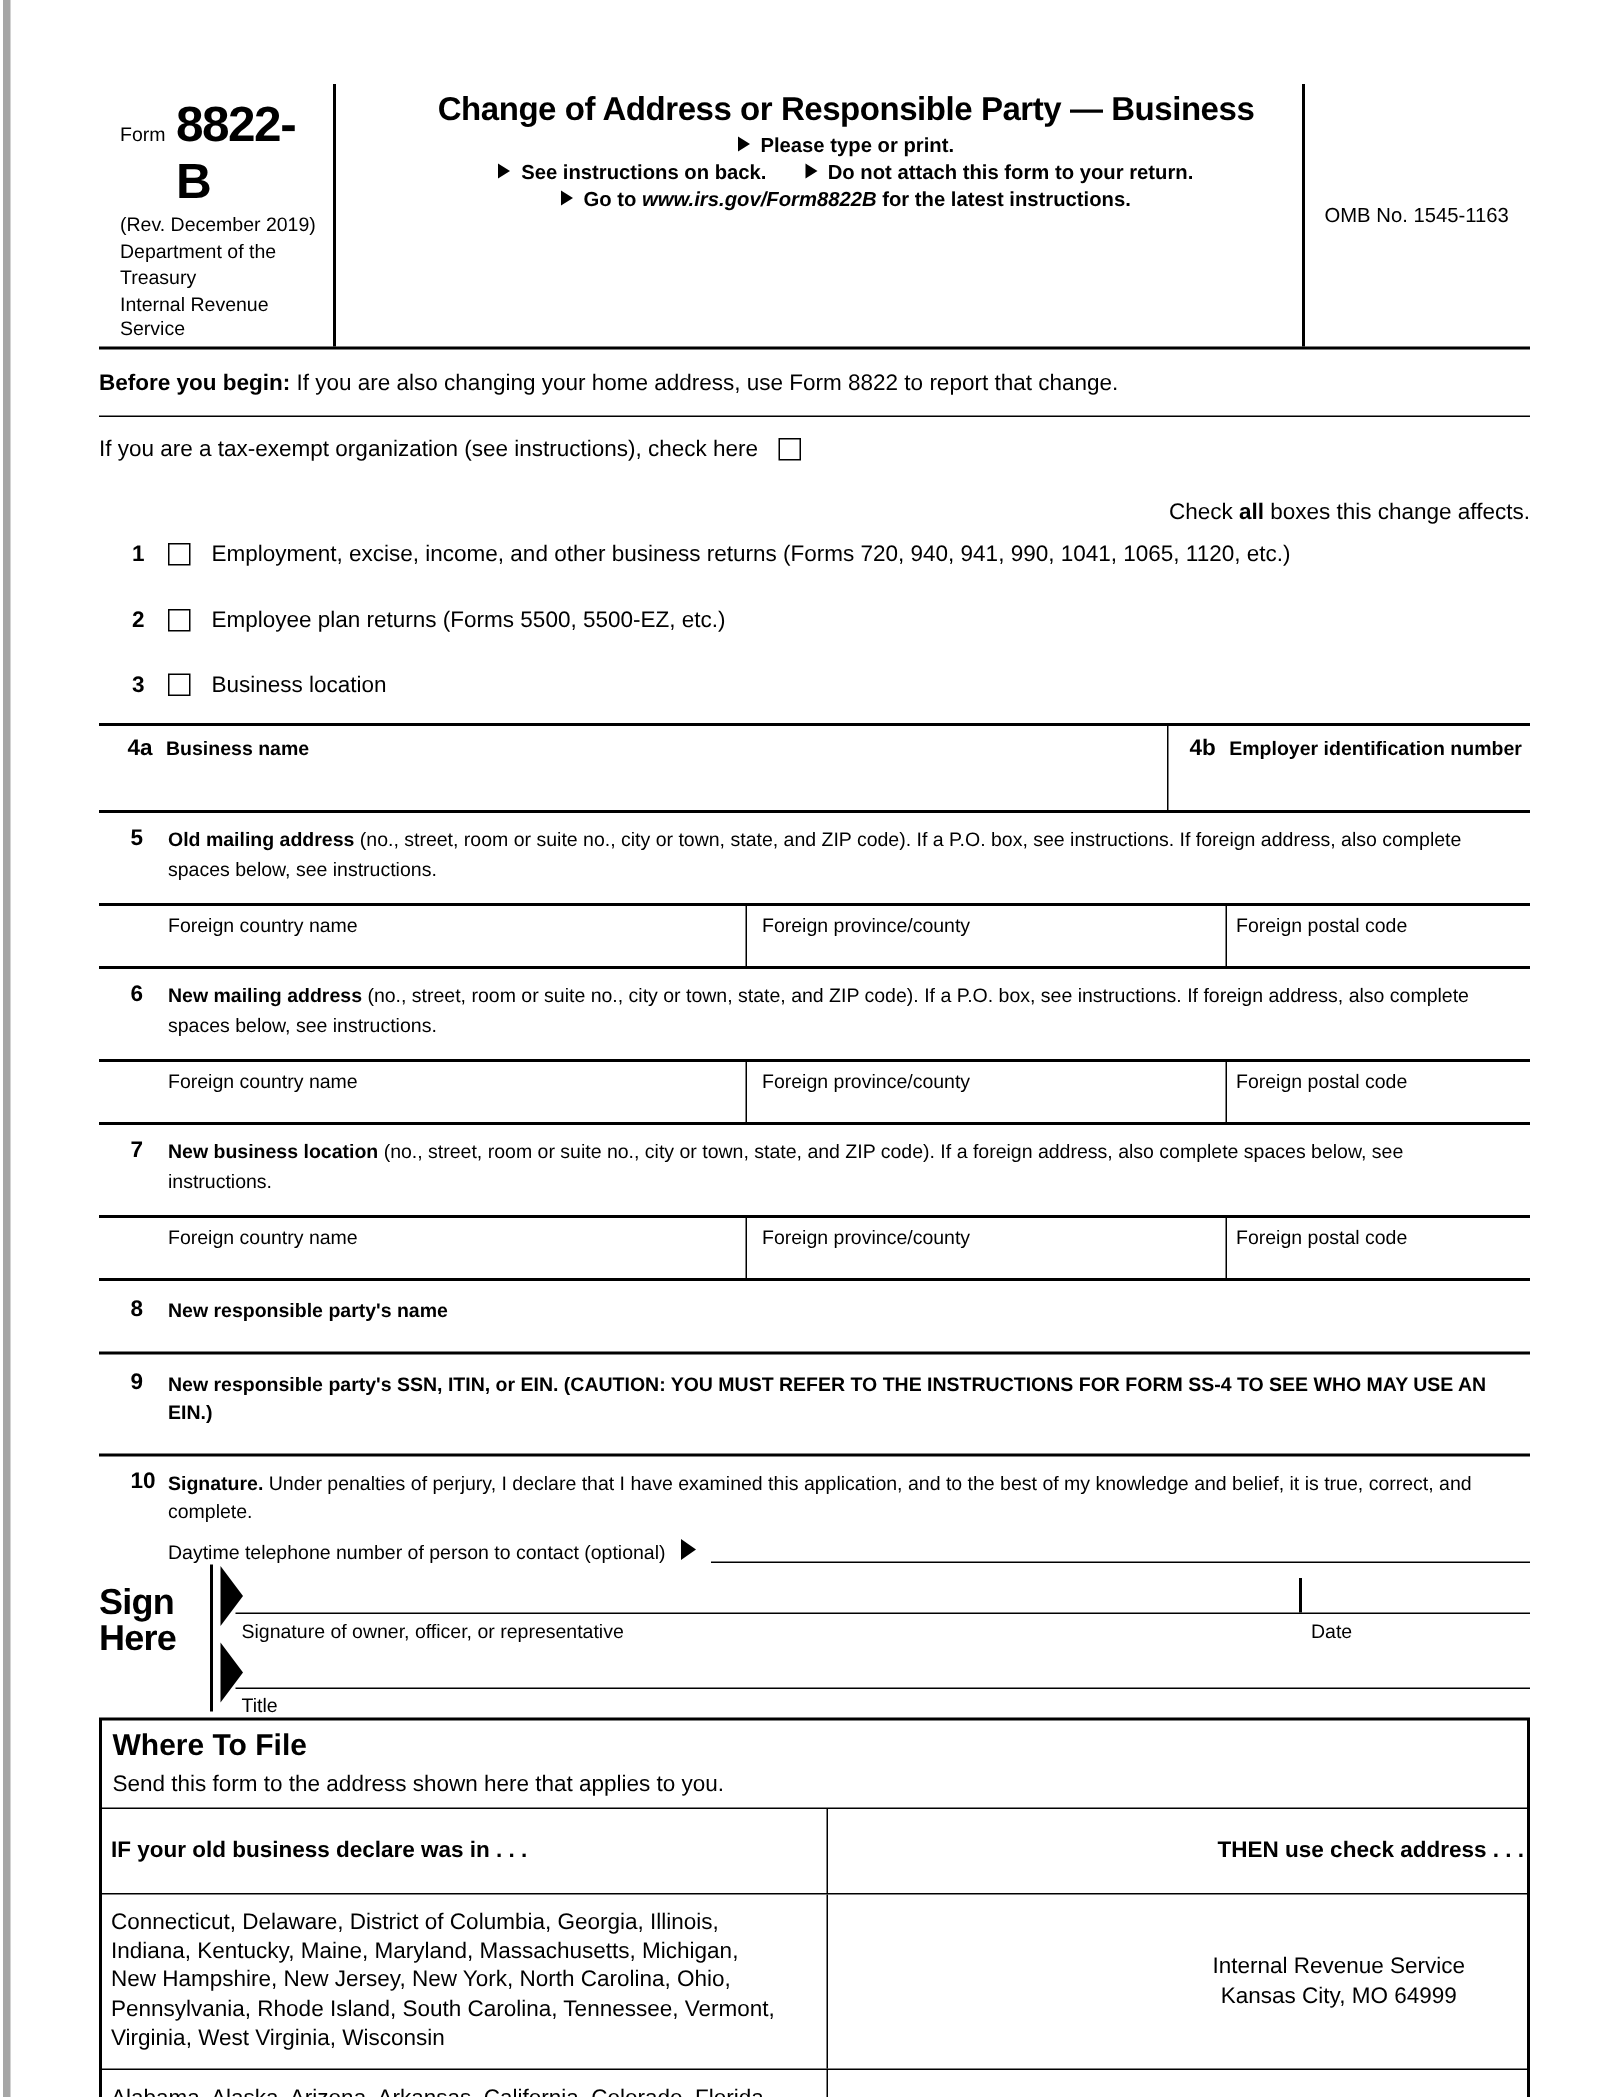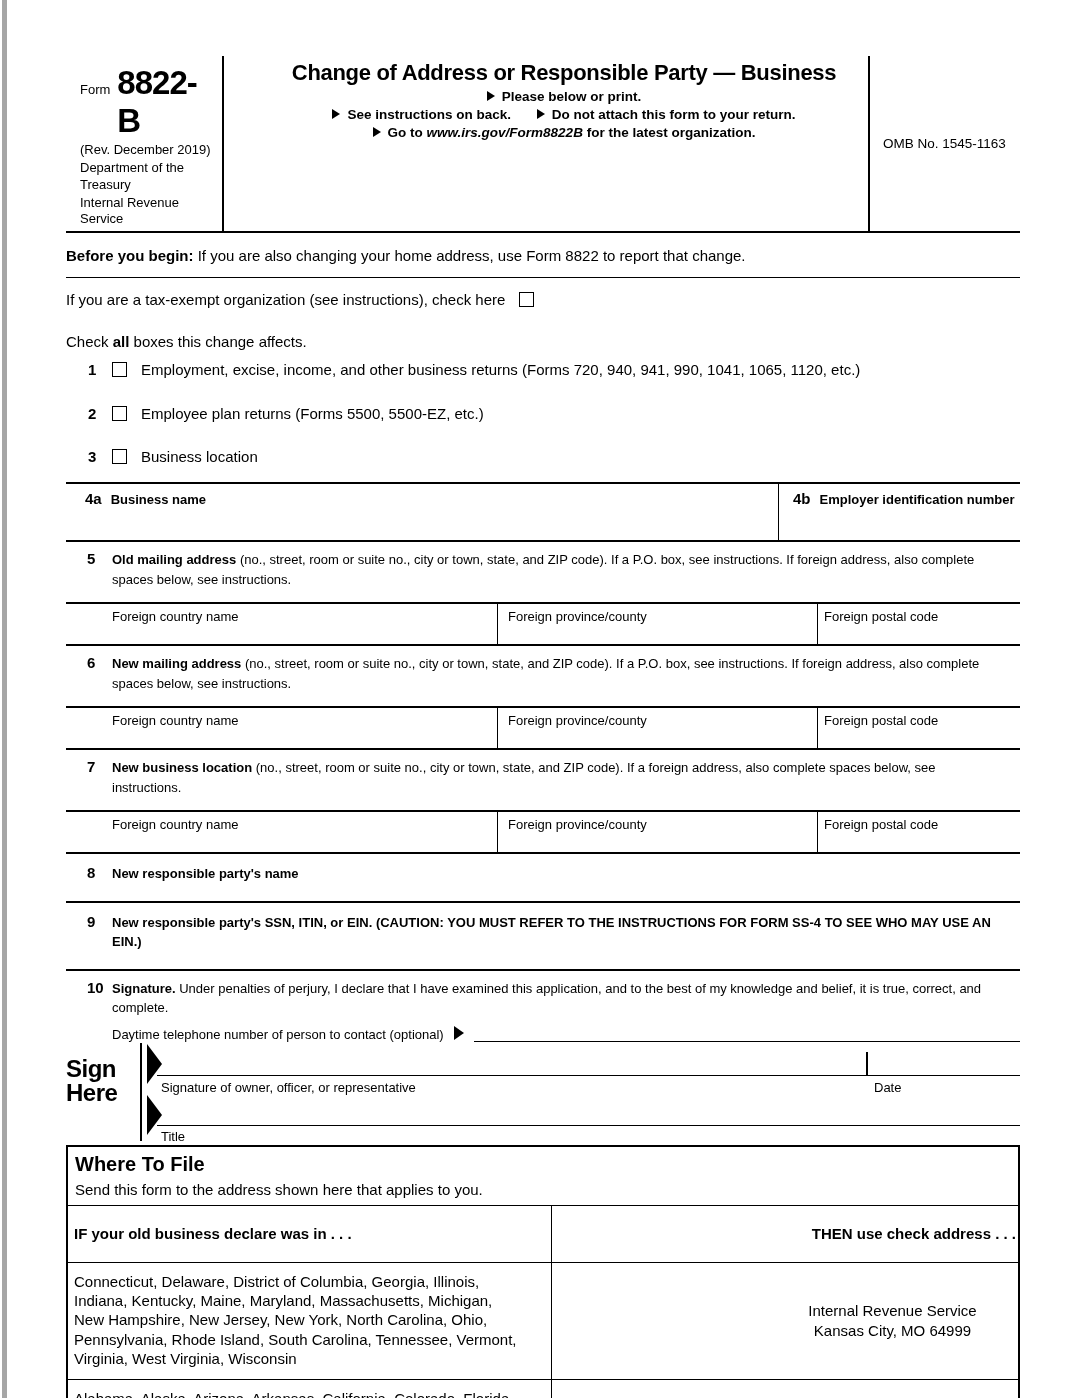--- a/index.html
+++ b/index.html
@@ -23,21 +23,21 @@
   .hdr-right { width: 152px; border-left: 2px solid #000000; display: flex; align-items: center; padding-left: 13px; font-size: 13.5px; }
 
   .tri { display: inline-block; width: 0; height: 0; border-top: 5.5px solid transparent;
          border-bottom: 5.5px solid transparent; border-left: 8.5px solid #000; margin-right: 7px; }
   .checkbox { width: 15px; height: 15px; border: 1.7px solid #000; background: #fff; flex: 0 0 auto; }
 
   
   .byb { font-size: 15px; padding: 14px 0 13px; border-bottom: 1.5px solid #000; }
   .tax-exempt { font-size: 15px; padding-top: 13px; display: flex; align-items: center; }
   .tax-exempt .checkbox { margin-left: 14px; }
-  .check-all { font-size: 15px; margin-top: 25px; }
+  .check-all { font-size: 15px; margin-top: 25px; text-align: right; }
   .item { display: flex; align-items: center; font-size: 15px; }
   .item-1 { margin-top: 11px; }
   .item-2 { margin-top: 27px; }
   .item-3 { margin-top: 26px; }
   .item-num { font-weight: bold; padding-left: 22px; width: 46px; flex: 0 0 auto; }
   .item-label { margin-left: 14px; }
 
   
   .row4 { display: flex; border-top: 2.5px solid #000; border-bottom: 2.5px solid #000; height: 60px; margin-top: 17px; }
   .row4-left { width: 713px; border-right: 1.5px solid #000; padding: 6px 0 16px 19px; }
@@ -108,28 +108,28 @@
         <span class="form-word">Form</span>
         <span class="form-num-big">8822-B</span>
       </div>
       <div class="hdr-small">(Rev. December 2019)</div>
       <div class="hdr-small">Department of the Treasury</div>
       <div class="hdr-small">Internal Revenue Service</div>
     </div>
     <div class="hdr-mid">
       <div class="hdr-title">Change of Address or Responsible Party — Business</div>
       <div class="notice">
-        <span class="tri"></span><span>Please below or print.</span>
+        <span class="tri"></span><span>Please type or print.</span>
       </div>
       <div class="notice">
         <span class="tri"></span><span>See instructions on back.</span><span class="gap"></span>
         <span class="tri"></span><span>Do not attach this form to your return.</span>
       </div>
       <div class="notice">
-        <span class="tri"></span><span>Go to </span><span class="url-italic">www.irs.gov/Form8822B</span><span> for the latest organization.</span>
+        <span class="tri"></span><span>Go to </span><span class="url-italic">www.irs.gov/Form8822B</span><span> for the latest instructions.</span>
       </div>
     </div>
     <div class="hdr-right">
       <span>OMB No. 1545-1163</span>
     </div>
   </div>
 
   <div class="byb">
     <span class="bold">Before you begin:</span><span> If you are also changing your home address, use Form 8822 to report that change.</span>
   </div>

